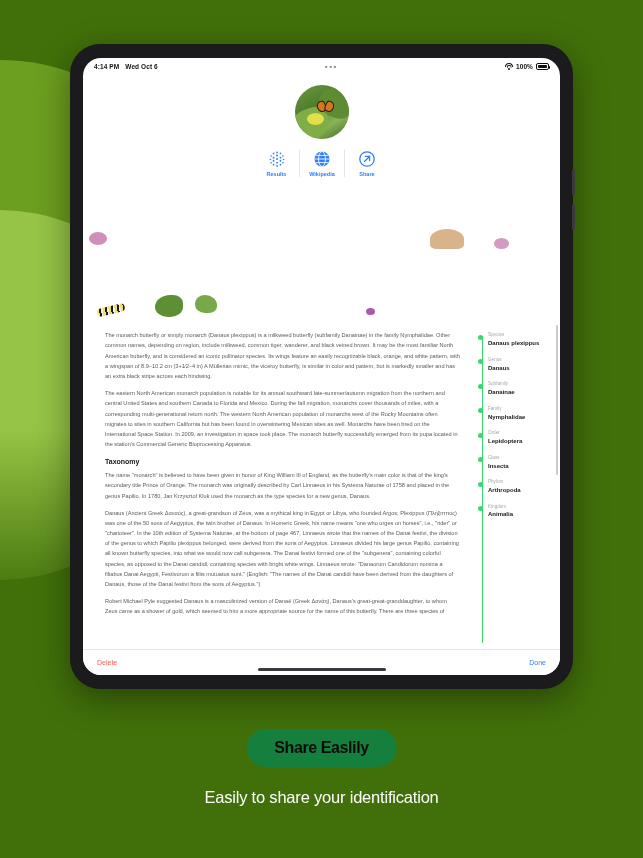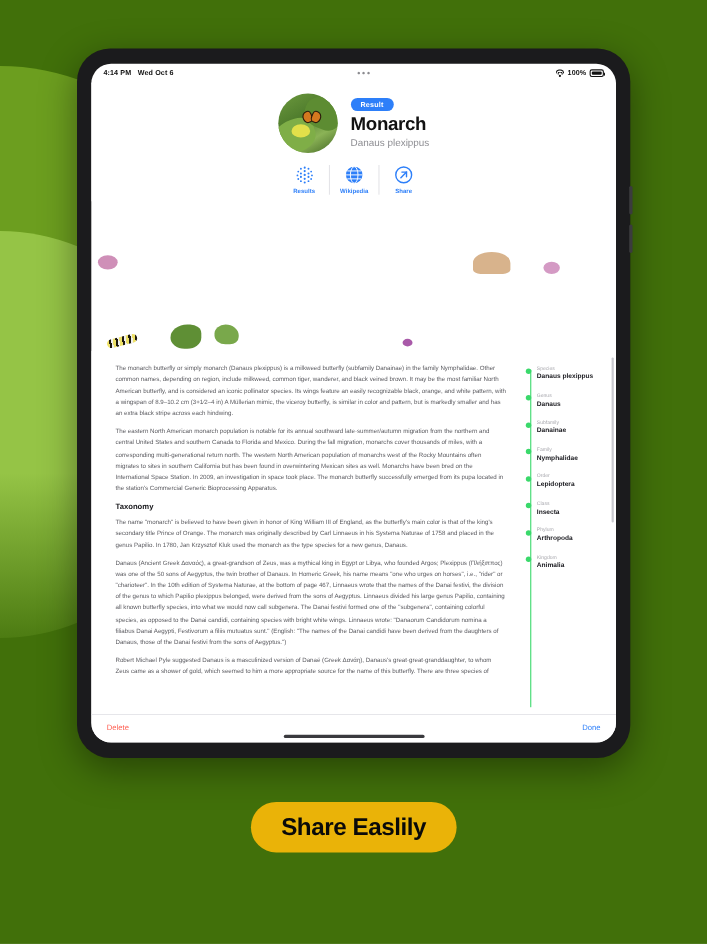--- a/index.html
+++ b/index.html
@@ -189,22 +189,22 @@
   .tb-del { font-size: 7px; color: #ff5f52; font-weight: normal; }
   .tb-done { font-size: 7px; color: #2d7ff9; font-weight: normal; }
   .home-ind {
     position: absolute; bottom: 4px; left: 50%; transform: translateX(-50%);
     width: 128px; height: 3px; background: #3a3a3e; border-radius: 3px;
   }
 
   
   .pill {
     position: absolute; left: 50%; transform: translateX(-50%); top: 729px;
-    background: #eab308; color: #0a0a0a;
-    font-size: 22px; font-weight: bold; letter-spacing: -.4px;
+    background: #15803d; color: #0a0a0a;
+    font-size: 16px; font-weight: bold; letter-spacing: -.4px;
     padding: 10px 28px; border-radius: 26px;
     white-space: nowrap;
   }
   .tagline {
     position: absolute; left: 0; right: 0; top: 786px;
     text-align: center; color: #ffffff;
     font-size: 16.5px; line-height: 1.42; font-weight: normal;
     letter-spacing: -.2px;
   }
 </style>
@@ -245,25 +245,20 @@
     <div class="result-head">
       <div class="head-row">
         <div class="thumb">
           <div class="leafA"></div>
             <div class="leafB"></div>
             <div class="flow"></div>
           <div class="bfly">
               <span></span>
               <span></span>
             </div>
-        </div>
-        <div class="head-txt">
-          <div class="badge">Result</div>
-          <div class="title-main">Monarch</div>
-          <div class="title-sub">Danaus plexippus</div>
         </div>
       </div>
 
       <div class="actions">
         <div class="act">
           <svg class="ico" viewBox="0 0 24 24">
             <g fill="#2d7ff9">
               <circle cx="12" cy="3.2" r="1.25"></circle>
                 <circle cx="7.4" cy="4.6" r="1.15"></circle>
                 <circle cx="16.6" cy="4.6" r="1.15"></circle>
@@ -453,13 +448,14 @@
     <div class="toolbar">
       <span class="tb-del">Delete</span>
       <span class="tb-done">Done</span>
     </div>
     <div class="home-ind"></div>
   </div>
 </div>
 
 <div class="pill">Share Easlily</div>
 <div class="tagline">
+  <div>Easily to share your identification</div>
 </div>
 
 </body></html>

